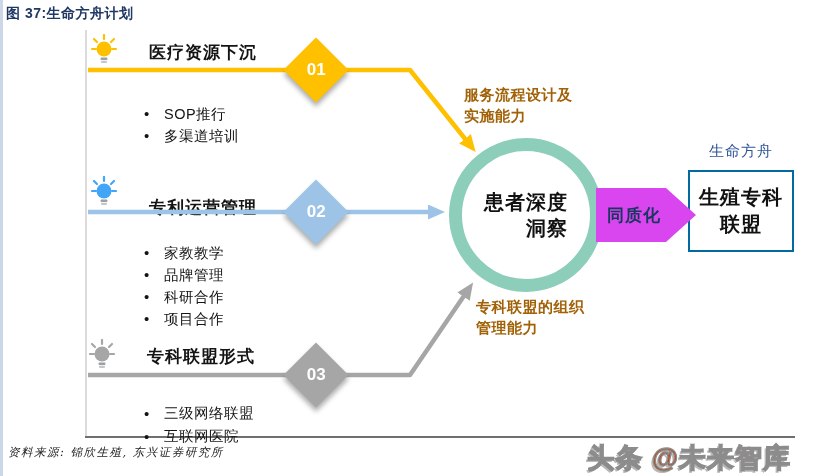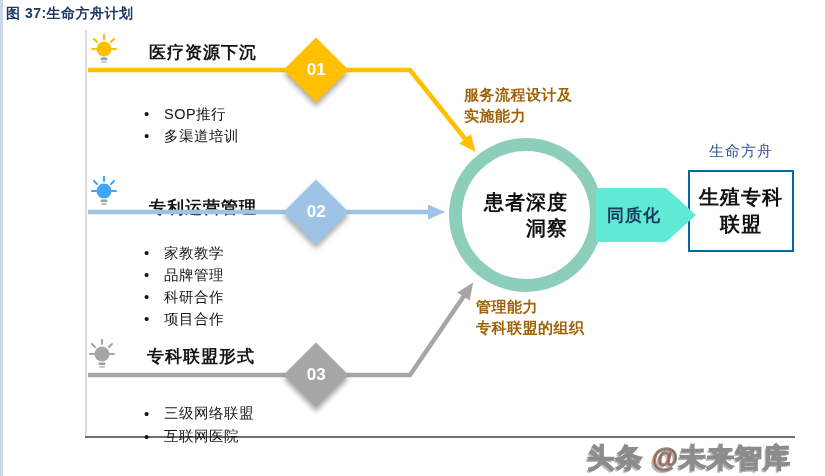--- a/index.html
+++ b/index.html
@@ -37,21 +37,21 @@
   .d3{left:293px;top:352px;background:#A6A6A6;}
 
   .circle{left:449px;top:138px;width:128px;height:128px;border:13px solid #8DCEBA;
           border-radius:50%;background:#fff;z-index:2;display:flex;align-items:center;
           justify-content:center;text-align:right;}
   .circle .txt{font-size:20px;font-weight:700;line-height:26px;color:#111;letter-spacing:1px;}
 
   .annotation{font-size:15px;font-weight:600;color:#a16207;line-height:21px;z-index:3;letter-spacing:.5px;}
   .ann-top{left:464px;top:84px;} .ann-bottom{left:476px;top:296px;}
 
-  .pentagon{left:596px;top:188px;width:100px;height:54px;background:#5eead4;z-index:4;
+  .pentagon{left:596px;top:188px;width:100px;height:54px;background:#d946ef;z-index:4;
             clip-path:polygon(0 0,70% 0,100% 50%,70% 100%,0 100%);
             display:flex;align-items:center;justify-content:center;}
   .pentagon span{font-size:17px;font-weight:700;color:#17375E;margin-right:24px;letter-spacing:1px;}
 
   .plan-name{left:688px;top:142px;width:106px;text-align:center;font-size:15px;
              font-weight:400;color:#2F5597;z-index:3;letter-spacing:1px;}
   .alliance-box{left:688px;top:170px;width:102px;height:78px;border:2px solid #0369a1;
                 background:#fff;z-index:3;display:flex;align-items:center;justify-content:center;
                 text-align:center;}
   .alliance-box .txt{font-size:20px;font-weight:700;line-height:27px;color:#111;letter-spacing:1px;}
@@ -163,30 +163,31 @@
       <div>患者深度</div>
       <div>洞察</div>
     </div>
   </div>
 
   <div class="abs annotation ann-top">
     <div>服务流程设计及</div>
     <div>实施能力</div>
   </div>
   <div class="abs annotation ann-bottom">
+    <div>专科联盟的组织</div>
     <div>管理能力</div>
-    <div>专科联盟的组织</div>
   </div>
 
   <div class="abs pentagon">
     <span>同质化</span>
   </div>
   <div class="abs plan-name">生命方舟</div>
   <div class="abs alliance-box">
     <div class="txt">
       <div>生殖专科</div>
       <div>联盟</div>
     </div>
   </div>
 
+  <div class="abs source-note">资料来源: 锦欣生殖, 东兴证券研究所</div>
   <div class="abs watermark">头条 @未来智库</div>
 
 </div>
 
 </body></html>

